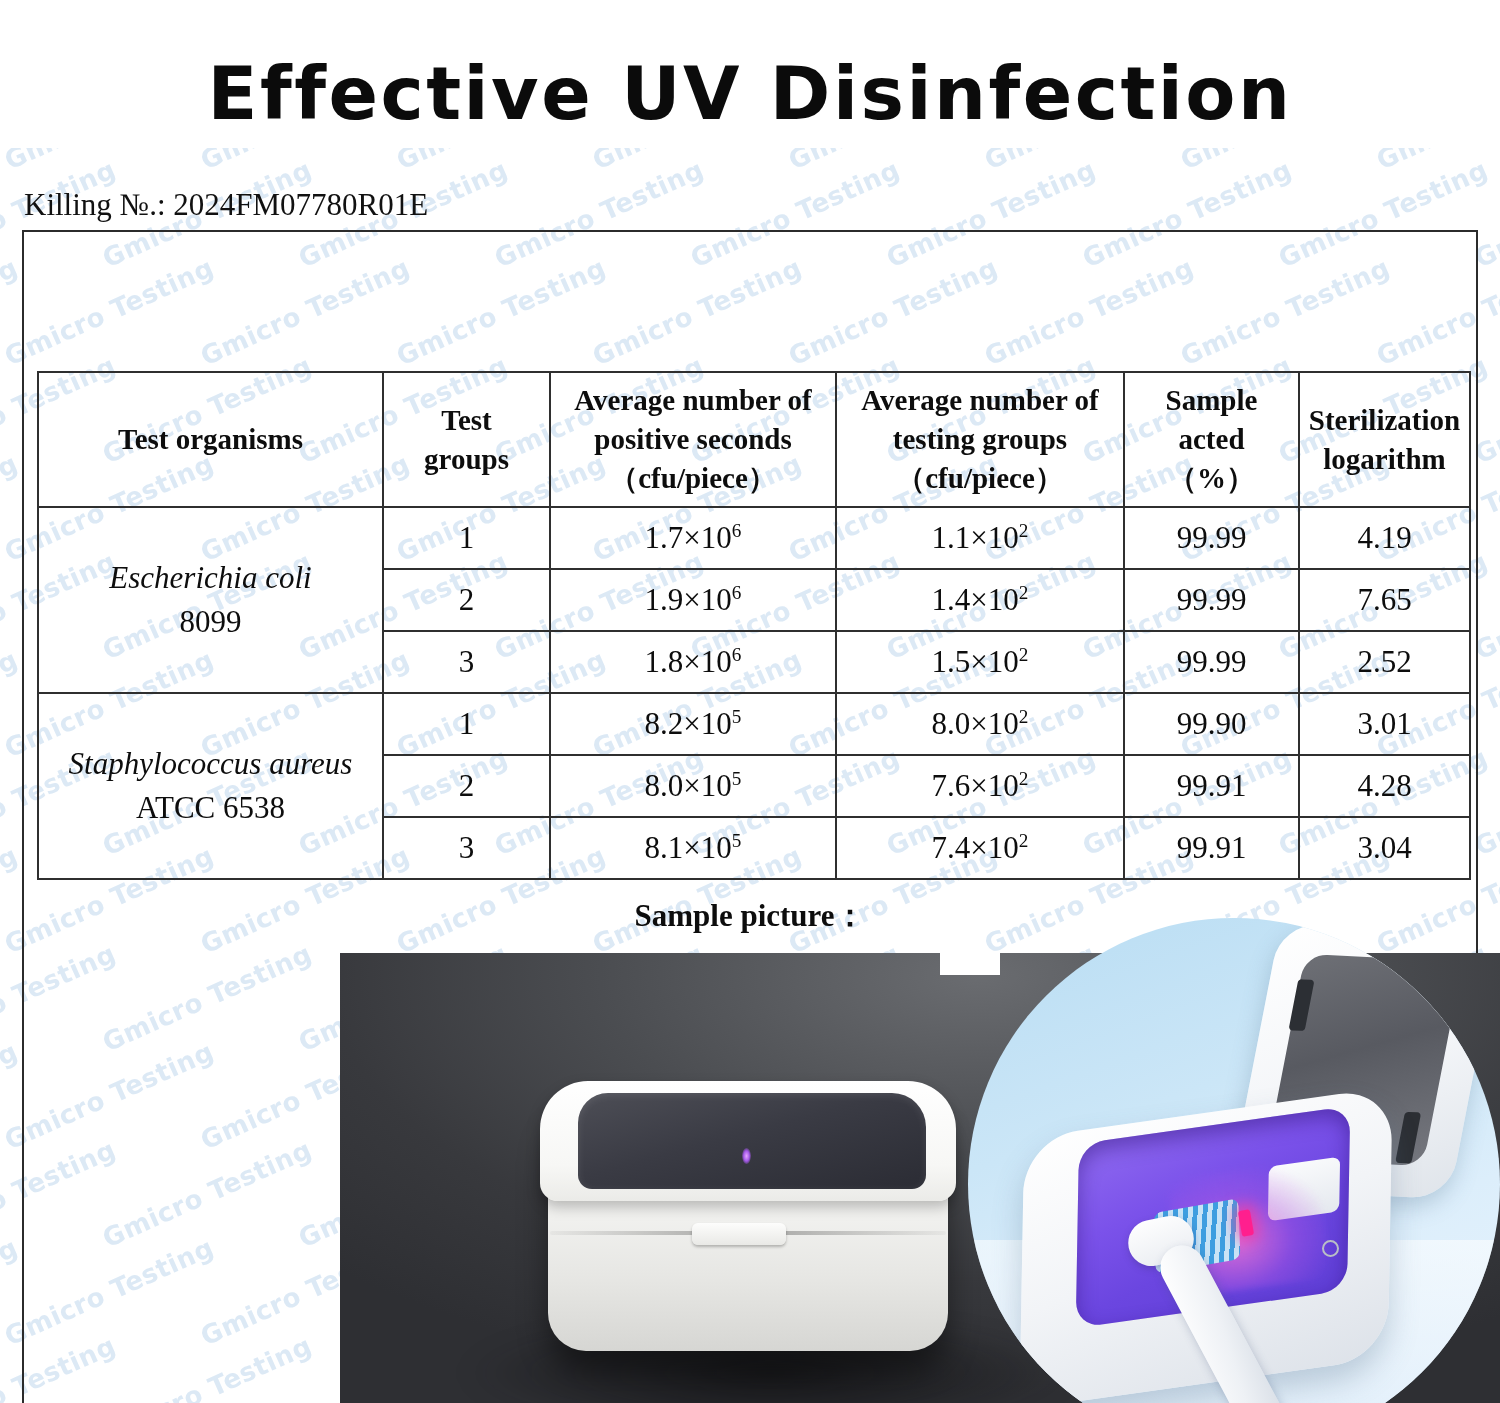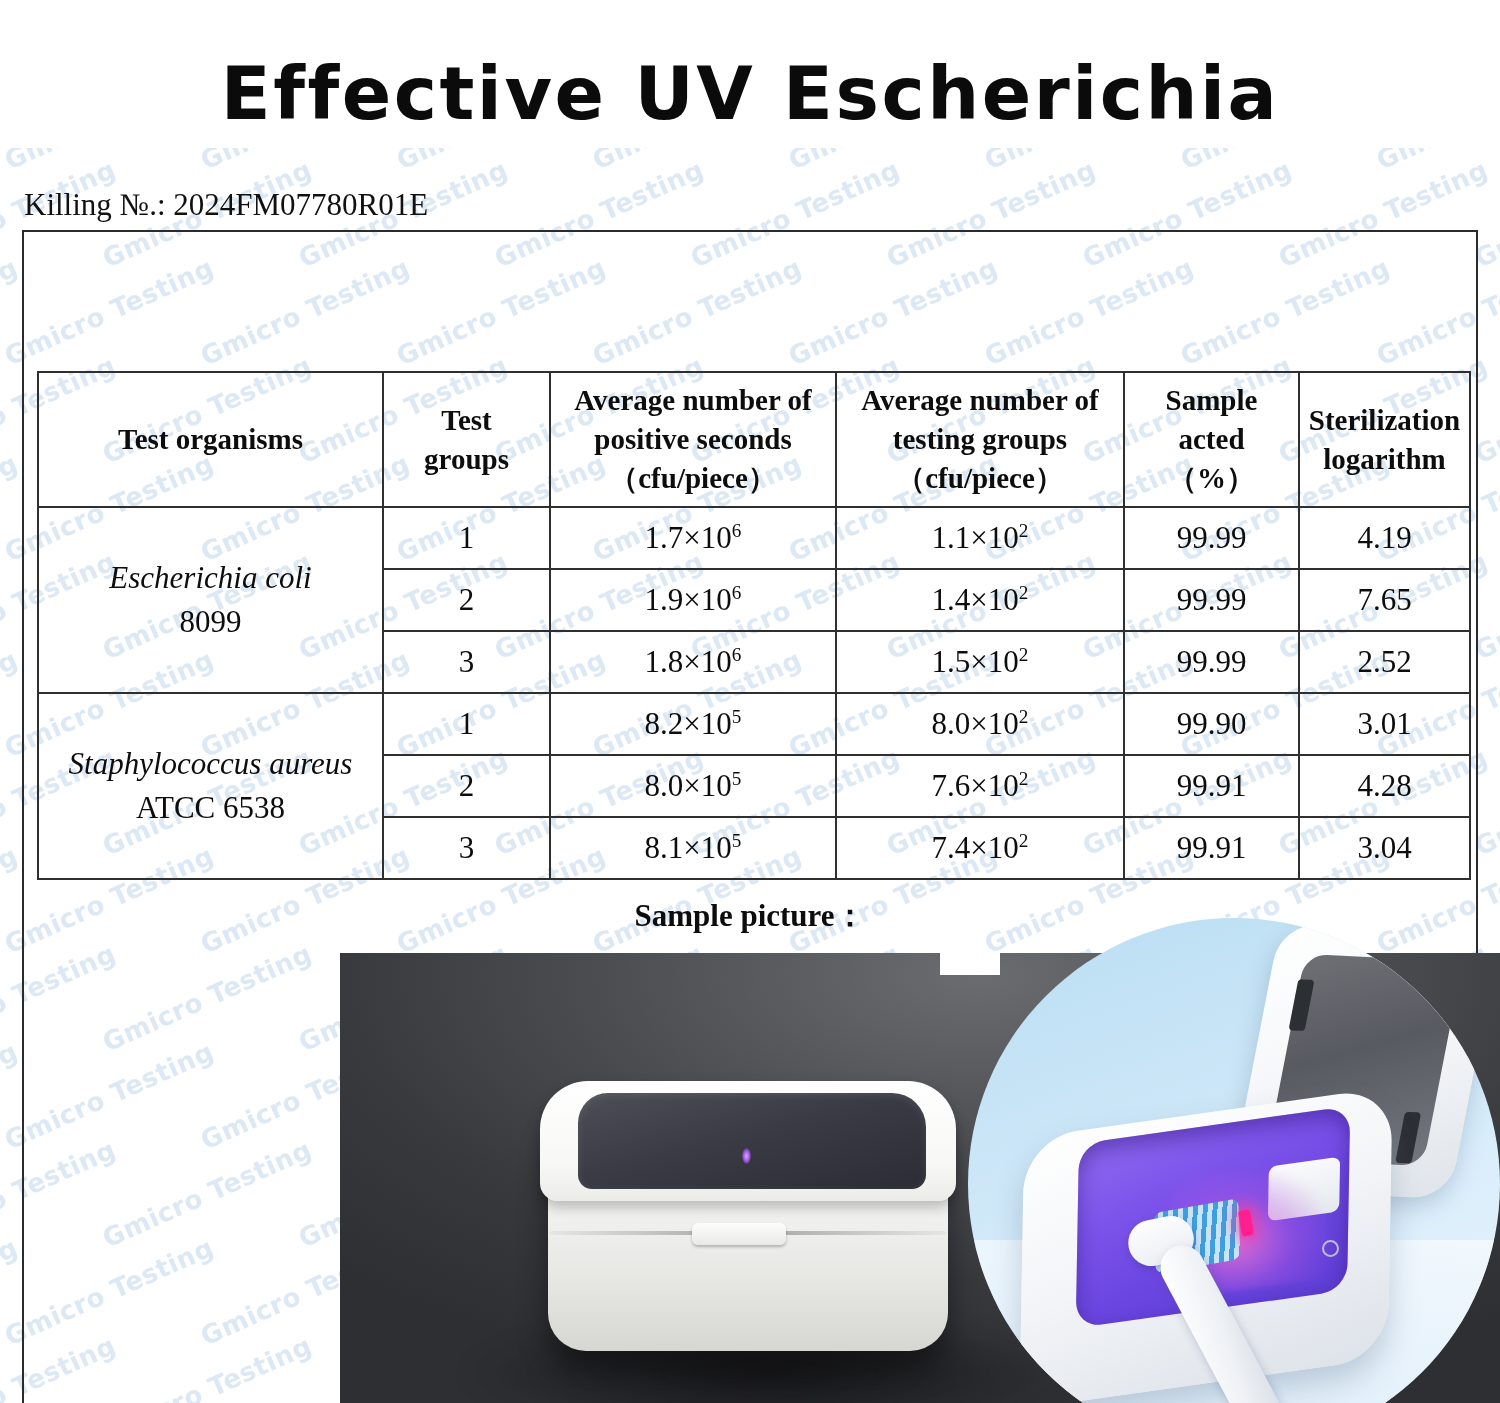--- a/index.html
+++ b/index.html
@@ -486,21 +486,21 @@
     <span class="wm" style="color: rgb(220, 233, 245); left: 98px; top: 1274px;">Gmicro Testing</span>
     <span class="wm" style="color: rgb(220, 233, 245); left: 294px; top: 1274px;">Gmicro Testing</span>
     <span class="wm" style="color: rgb(220, 233, 245); left: 490px; top: 1274px;">Gmicro Testing</span>
     <span class="wm" style="color: rgb(220, 233, 245); left: 686px; top: 1274px;">Gmicro Testing</span>
     <span class="wm" style="color: rgb(220, 233, 245); left: 882px; top: 1274px;">Gmicro Testing</span>
     <span class="wm" style="color: rgb(220, 233, 245); left: 1078px; top: 1274px;">Gmicro Testing</span>
     <span class="wm" style="color: rgb(220, 233, 245); left: 1274px; top: 1274px;">Gmicro Testing</span>
     <span class="wm" style="color: rgb(220, 233, 245); left: 1470px; top: 1274px;">Gmicro Testing</span>
   </div>
 
-<h1 class="title">Effective UV Escherichia</h1>
+<h1 class="title">Effective UV Disinfection</h1>
 
 <div class="report-line">Killing №.: 2024FM07780R01E</div>
 
 <div class="doc-frame"></div>
 
 <div class="intro">
 </div>
 
 <div class="table-wrap">
   <table class="results">

